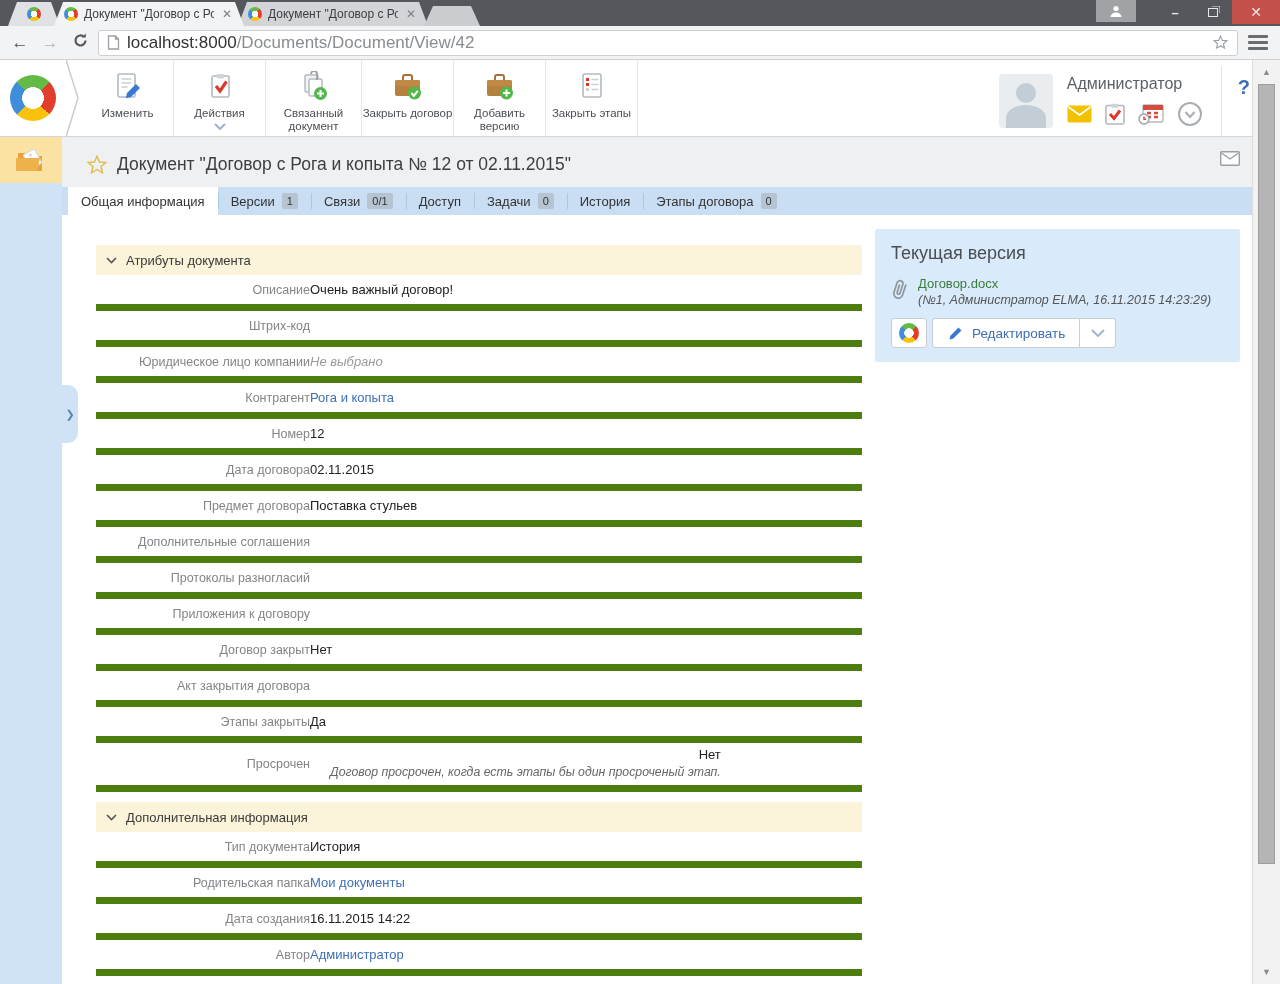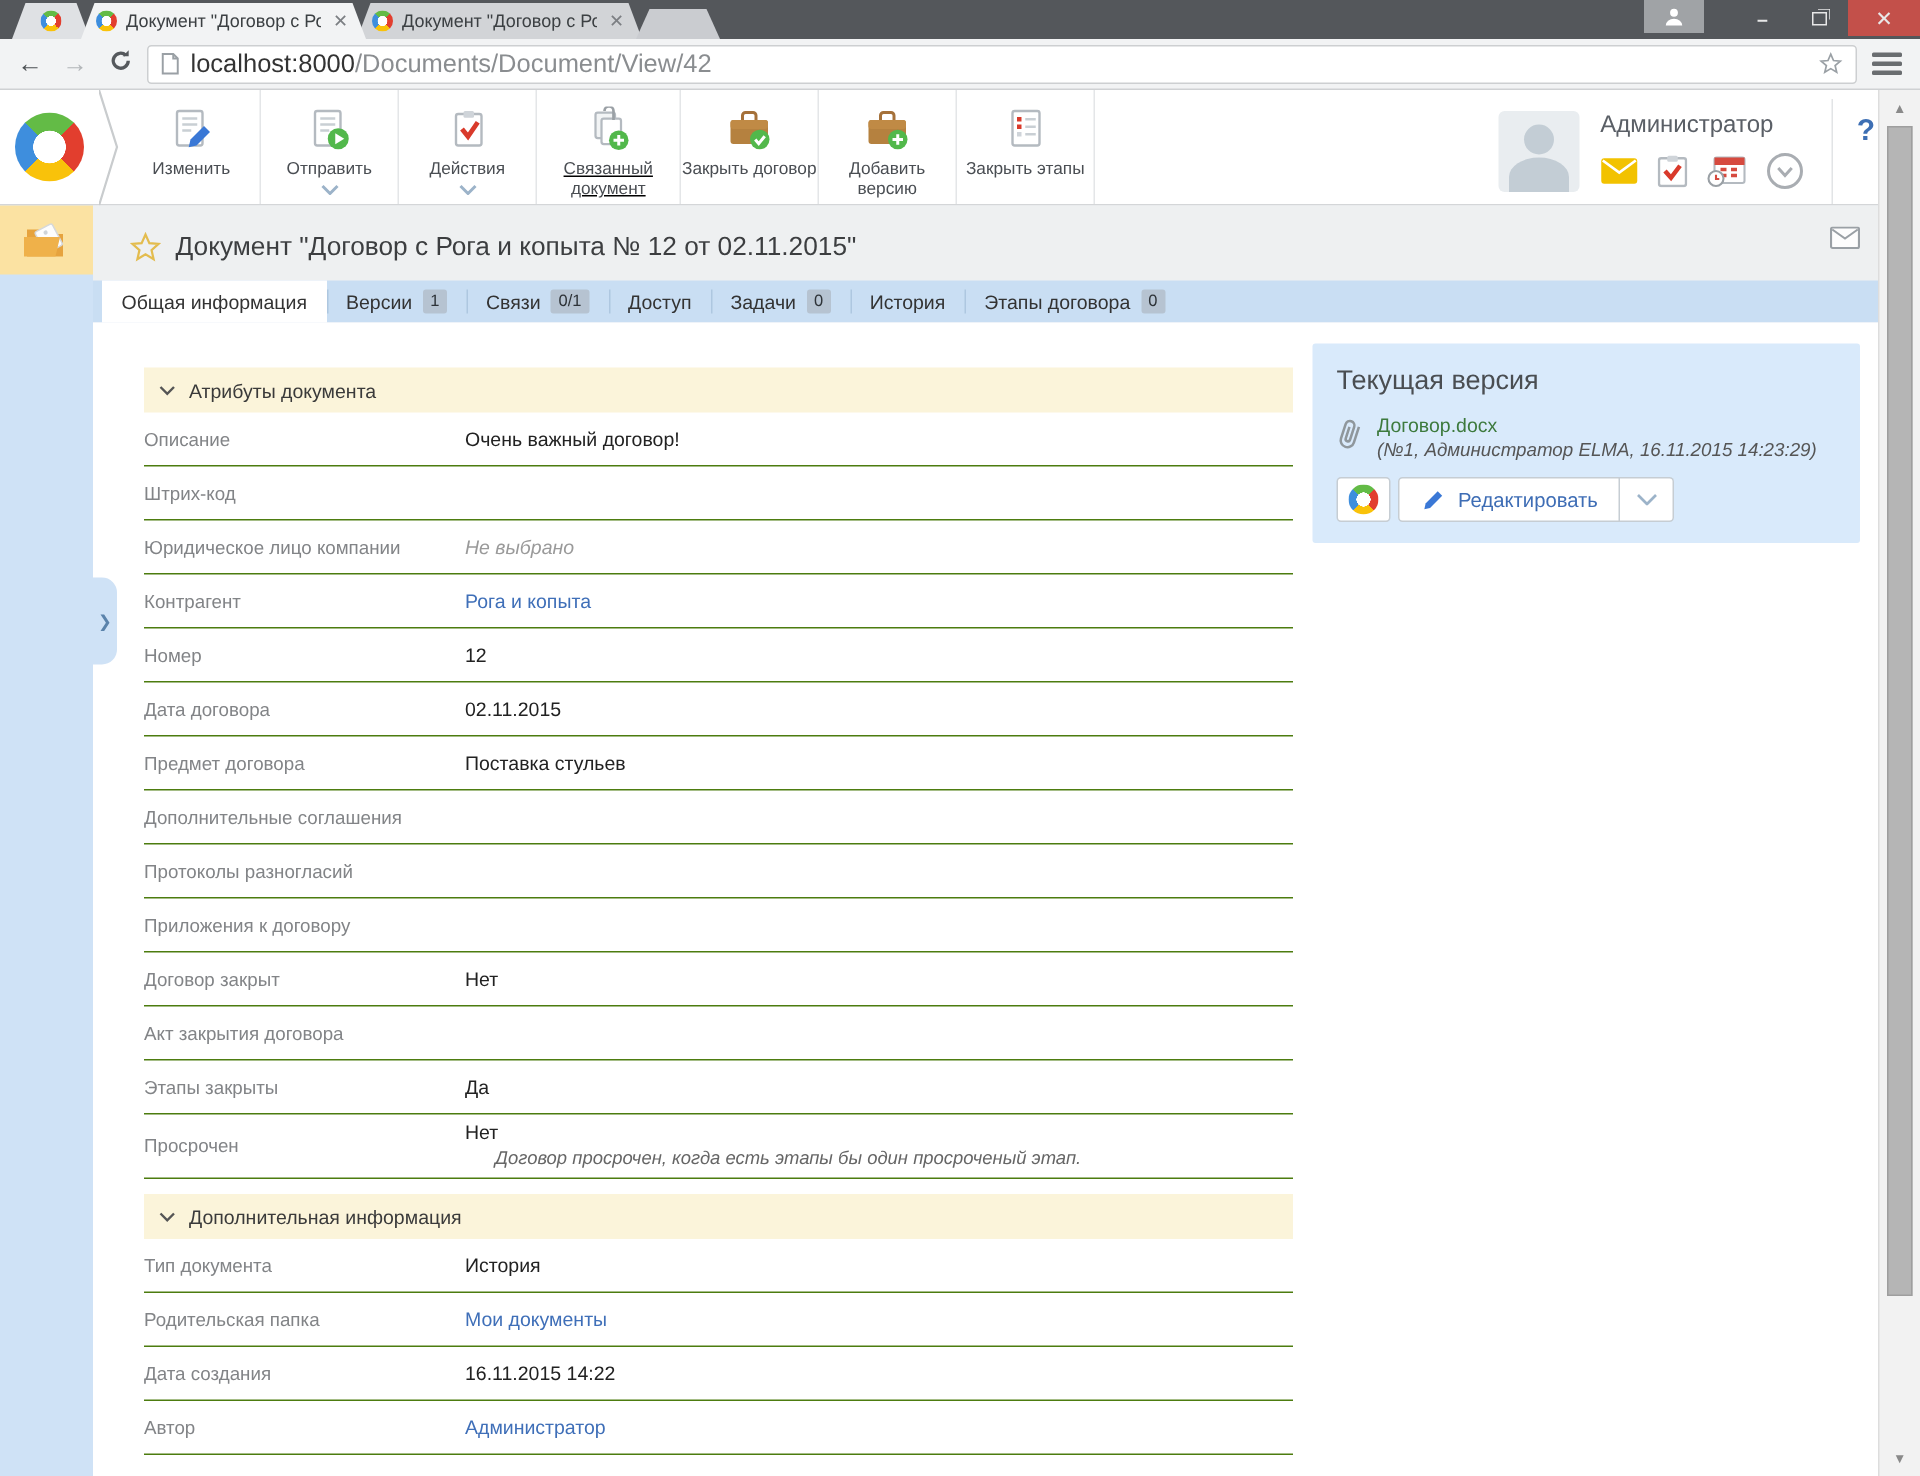--- a/index.html
+++ b/index.html
@@ -69,21 +69,21 @@
   .tabstrip { margin-top:8px; height:28px; background:#c9def3; display:flex; align-items:stretch; padding-left:6px; }
   .ctab { display:flex; align-items:center; padding:0 13px; font-size:13px; color:#333; position:relative; cursor:pointer; white-space:nowrap; }
   .ctab:not(.active):not(:first-child)::before { content:""; position:absolute; left:0; top:6px; bottom:6px; width:1px; background:#aec7e0; }
   .ctab.active { background:#fff; }
   .ctab .badge { margin-left:7px; background:#b6c3d1; color:#2e3338; font-size:11px; line-height:16px; padding:0 5px; border-radius:2px; }
 
   .content { flex:1; background:#fff; position:relative; padding:30px 0 0 34px; overflow:hidden; }
   .form-col { width:766px; }
   .section + .section { margin-top:10px; }
   .section-header { height:30px; background:#fbf4da; display:flex; align-items:center; gap:9px; padding-left:10px; font-size:13px; color:#3a3a3a; cursor:pointer; }
-  .field-row { display:flex; align-items:center; min-height:36px; border-bottom:1px solid #4d7c0f; padding:4px 0; }
+  .field-row { display:flex; align-items:center; min-height:36px; border-bottom:7px solid #4d7c0f; padding:4px 0;text-align:right; }
   .field-label { width:214px; flex:0 0 auto; font-size:12.5px; color:#828487; }
   .field-value { font-size:13px; color:#222; }
   .field-value .muted { color:#9a9a9a; font-style:italic; }
   a.link { color:#3f6fb8; text-decoration:none; font-size:13px; }
   .note { margin:3px 0 2px 20px; font-size:12.3px; font-style:italic; color:#666; }
 
   
   .version-panel { position:absolute; left:813px; top:14px; width:365px; background:#d9eafb; border-radius:2px; padding:14px 16px; }
   .vp-title { font-size:18px; color:#4a4e52; font-weight:normal; }
   .vp-file { display:flex; gap:9px; margin-top:12px; align-items:flex-start; }
@@ -175,50 +175,36 @@
     <span class="ic">
         <svg width="32" height="32" viewBox="0 0 32 32">
       <rect x="6" y="3" width="17" height="23" rx="1.5" fill="#fff" stroke="#b4bac0" stroke-width="1.6"></rect>
       <path d="M9.5 8 h10 M9.5 12 h10 M9.5 16 h6" stroke="#c9cfd4" stroke-width="1.6"></path>
       <path d="M15 22 l9-9 4 4 -9 9 -5.2 1.2 z" fill="#3a78d6"></path>
     </svg>
       </span>
     <span class="lbl">Изменить</span>
   </div>
 
-  <div class="tb-btn">
-    <span class="ic">
-        <svg width="32" height="32" viewBox="0 0 32 32">
-      <rect x="6" y="3" width="17" height="23" rx="1.5" fill="#fff" stroke="#b4bac0" stroke-width="1.6"></rect>
-      <path d="M9.5 8 h10 M9.5 12 h10 M9.5 16 h6" stroke="#c9cfd4" stroke-width="1.6"></path>
-      <circle cx="21.5" cy="21.5" r="7" fill="#52b84b"></circle>
-      <path d="M19.5 17.8 l6 3.7 -6 3.7 z" fill="#fff"></path>
-    </svg>
-      </span>
-    <span class="lbl">Отправить</span>
-    <svg class="dd" width="12" height="7" viewBox="0 0 12 7">
-        <path d="M1 1 l5 5 5-5" fill="none" stroke="#9cb3c9" stroke-width="2"></path>
-      </svg>
-  </div>
 
   <div class="tb-btn">
     <span class="ic">
         <svg width="32" height="32" viewBox="0 0 32 32">
       <rect x="8" y="5" width="17" height="21" rx="1.5" fill="#fff" stroke="#b4bac0" stroke-width="1.6"></rect>
       <rect x="13" y="3" width="7" height="4.5" rx="1" fill="#cfd4d9"></rect>
       <path d="M12 15 l4 5 6.5-9.5" fill="none" stroke="#d93a2b" stroke-width="3.2"></path>
     </svg>
       </span>
     <span class="lbl">Действия</span>
     <svg class="dd" width="12" height="7" viewBox="0 0 12 7">
         <path d="M1 1 l5 5 5-5" fill="none" stroke="#9cb3c9" stroke-width="2"></path>
       </svg>
   </div>
 
-  <div class="tb-btn" style="width:96px;text-decoration:underline;">
+  <div class="tb-btn" style="width:96px;">
     <span class="ic">
         <svg width="32" height="32" viewBox="0 0 32 32">
       <rect x="7" y="4" width="13" height="17" rx="1.5" fill="#f2f4f5" stroke="#b4bac0" stroke-width="1.5"></rect>
       <rect x="11" y="8" width="13" height="17" rx="1.5" fill="#fff" stroke="#b4bac0" stroke-width="1.5"></rect>
       <path d="M13 3 a3 3 0 0 1 6 0 v6" fill="none" stroke="#9aa0a5" stroke-width="1.8"></path>
       <circle cx="22.5" cy="22.5" r="6.5" fill="#52b84b"></circle>
       <path d="M22.5 19 v7 M19 22.5 h7" stroke="#fff" stroke-width="2"></path>
     </svg>
       </span>
     <span class="lbl">Связанный документ</span>

